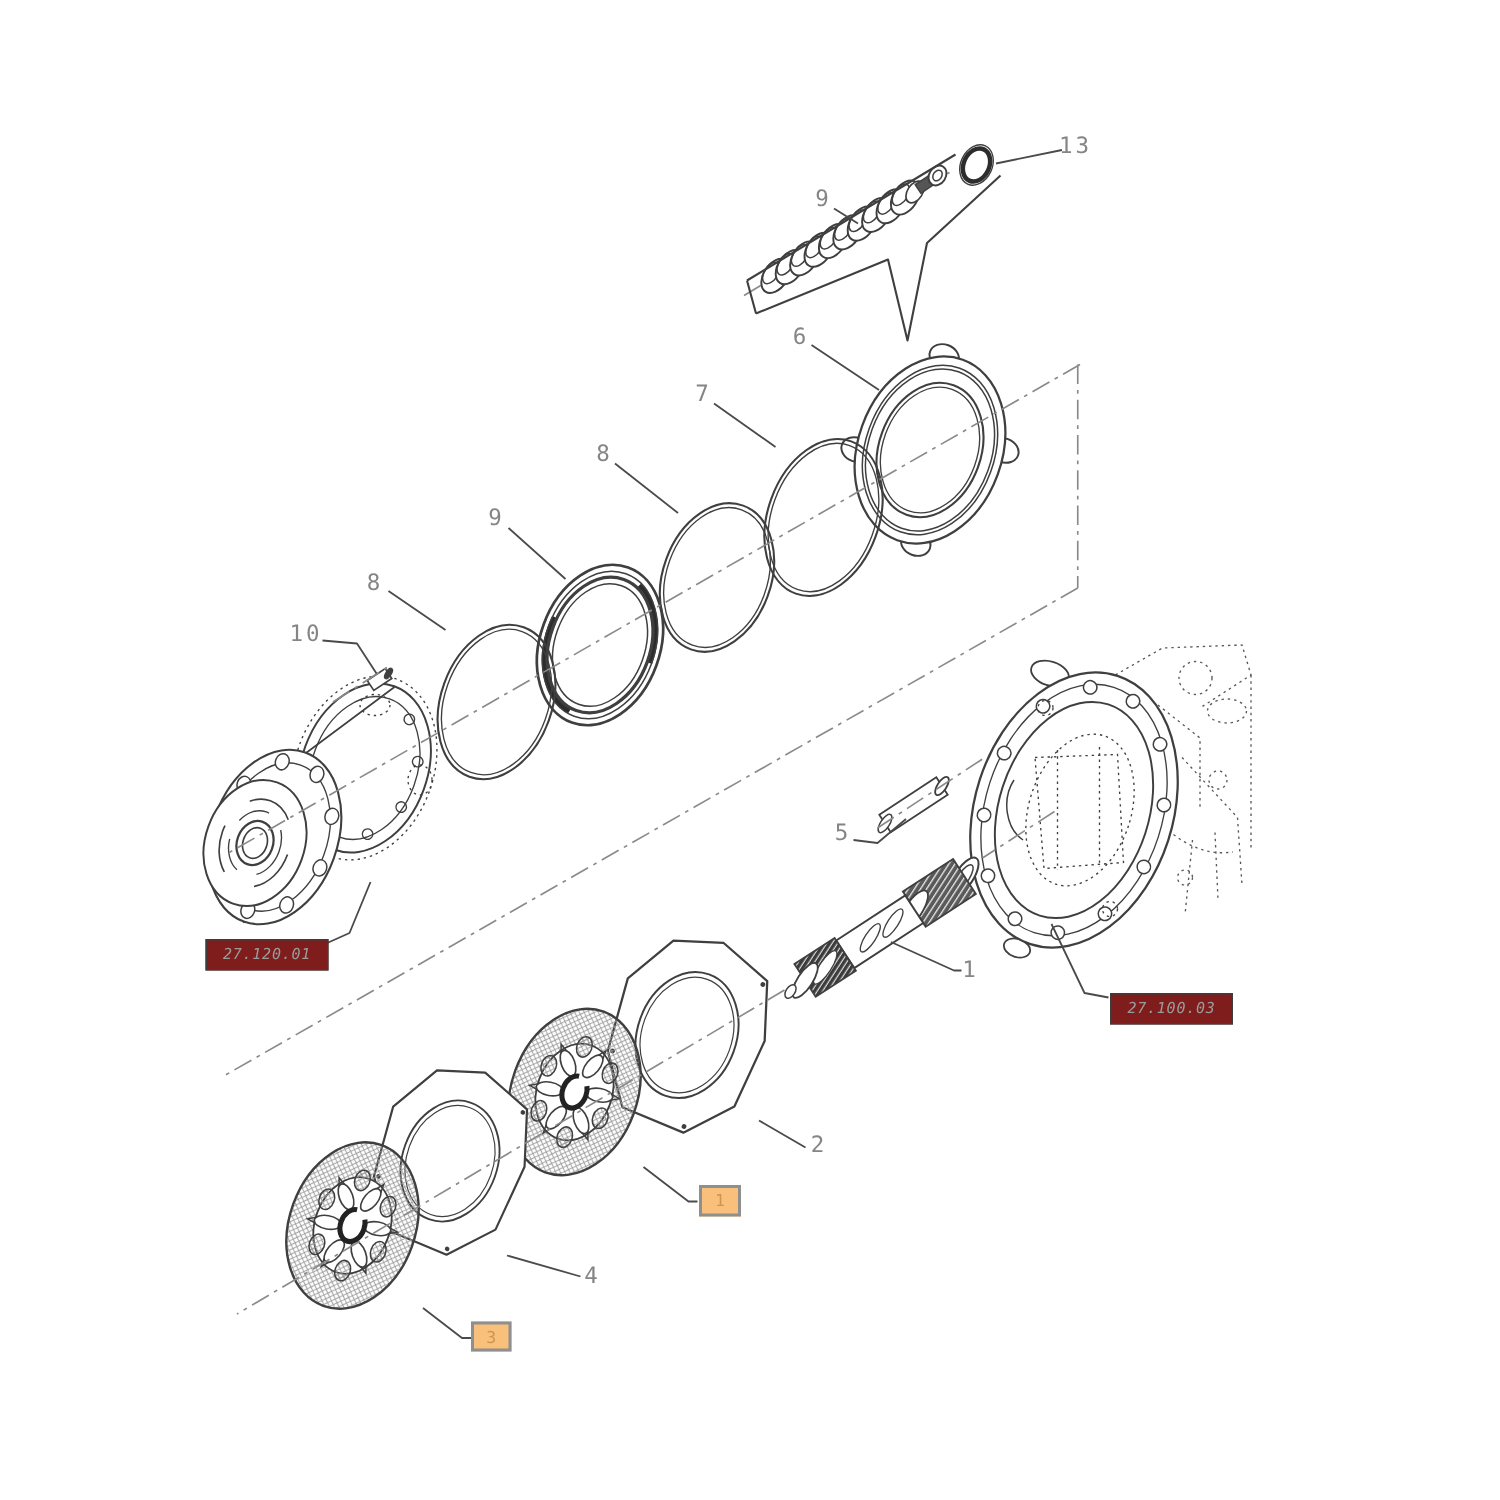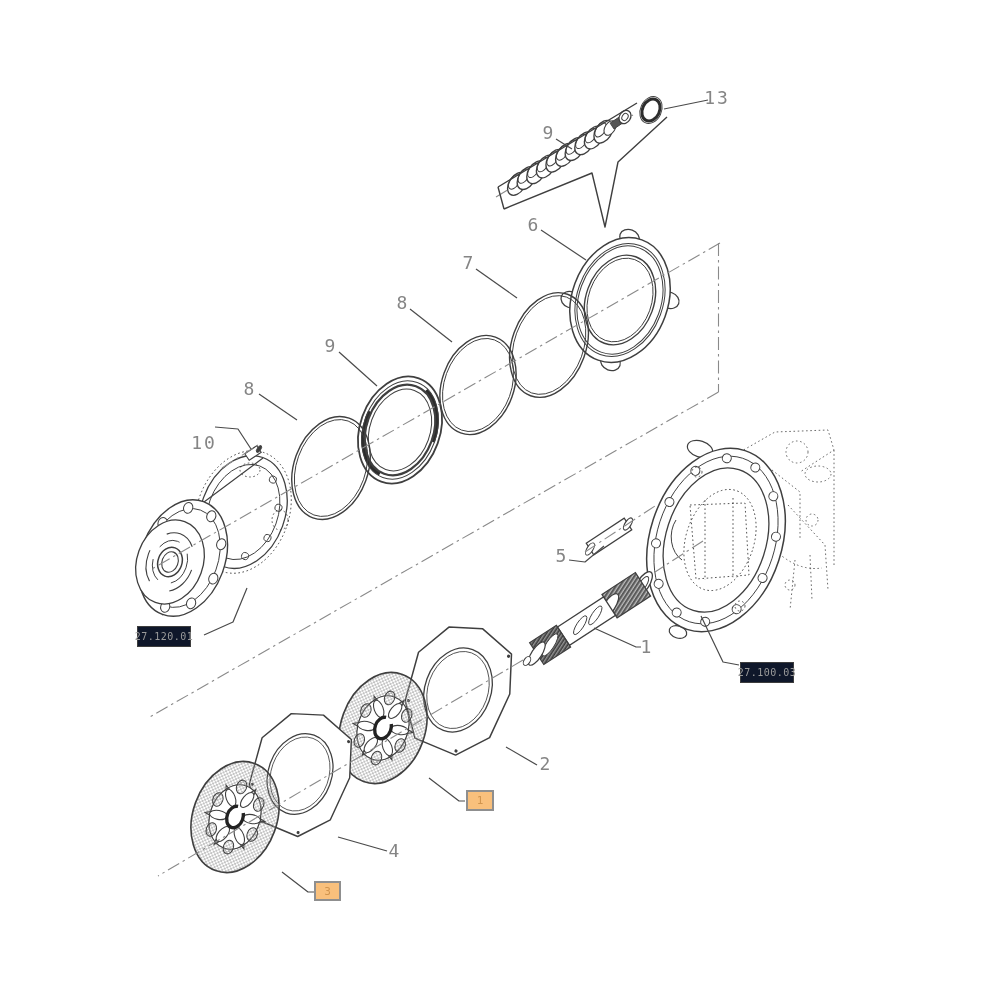--- a/index.html
+++ b/index.html
@@ -1,26 +1,26 @@
 <!DOCTYPE html>
 <html><head>
 <meta charset="utf-8">
 <style>
   html,body { margin:0; padding:0; background:#fff; }
   .stage { position:relative; width:1000px; height:1000px; background:#ffffff; overflow:hidden;
            font-family:"DejaVu Sans Mono", "Liberation Mono", monospace; }
   .art { position:absolute; left:0; top:0; }
-  .callout { position:absolute; transform:translate(-50%,-50%); font-size:18px; color:#858585;
+  .callout { position:absolute; transform:translate(-50%,-50%); font-size:15px; color:#858585;
              letter-spacing:2px; white-space:nowrap; }
   .hl-box { position:absolute; display:flex; align-items:center; justify-content:center;
             background:#f9c07c; border:2px solid #8f8f8f; box-sizing:border-box;
             font-size:11px; color:#d0944e; }
-  .ref-box { position:absolute; width:54px; height:21px; border:1.5px solid #3d3d3d; background:#0f172a;
+  .ref-box { position:absolute; width:82px; height:21px; border:1.5px solid #3d3d3d; background:#7f1d1d;
              display:flex; align-items:center; justify-content:center; box-sizing:border-box;
-             font-size:10px; color:#9b9b9b; letter-spacing:0.5px; white-space:nowrap; }
+             font-size:10px; color:#9b9b9b; letter-spacing:0.5px; white-space:nowrap;font-style:italic; }
 </style>
 </head>
 <body>
 
 <div class="stage">
 
 <svg class="art" width="1000" height="1000" viewBox="0 0 1000 1000">
   <defs>
     <pattern id="xhatch" width="4" height="4" patternUnits="userSpaceOnUse">
       <path d="M0 0 L4 4 M4 0 L0 4" stroke="#9a9a9a" stroke-width="0.6"></path>
@@ -271,21 +271,21 @@
   </g>
 </svg>
 
 <div class="callout" style="left:549px;top:132px">9</div>
 <div class="callout" style="left:717px;top:97px">13</div>
 <div class="callout" style="left:534px;top:224px">6</div>
 <div class="callout" style="left:469px;top:262px">7</div>
 <div class="callout" style="left:403px;top:302px">8</div>
 <div class="callout" style="left:331px;top:345px">9</div>
 <div class="callout" style="left:250px;top:388px">8</div>
-<div class="callout" style="left:204px;top:442px">10</div>
+<div class="callout" style="left:204px;top:422px">10</div>
 <div class="callout" style="left:562px;top:555px">5</div>
 <div class="callout" style="left:647px;top:646px">1</div>
 <div class="callout" style="left:546px;top:763px">2</div>
 <div class="callout" style="left:395px;top:850px">4</div>
 
 <div class="hl-box" style="left:466px;top:790px;width:28px;height:21px">1</div>
 <div class="hl-box" style="left:314px;top:881px;width:27px;height:20px">3</div>
 
 <div class="ref-box" style="left:137px;top:626px">27.120.01</div>
 <div class="ref-box" style="left:740px;top:662px">27.100.03</div>

